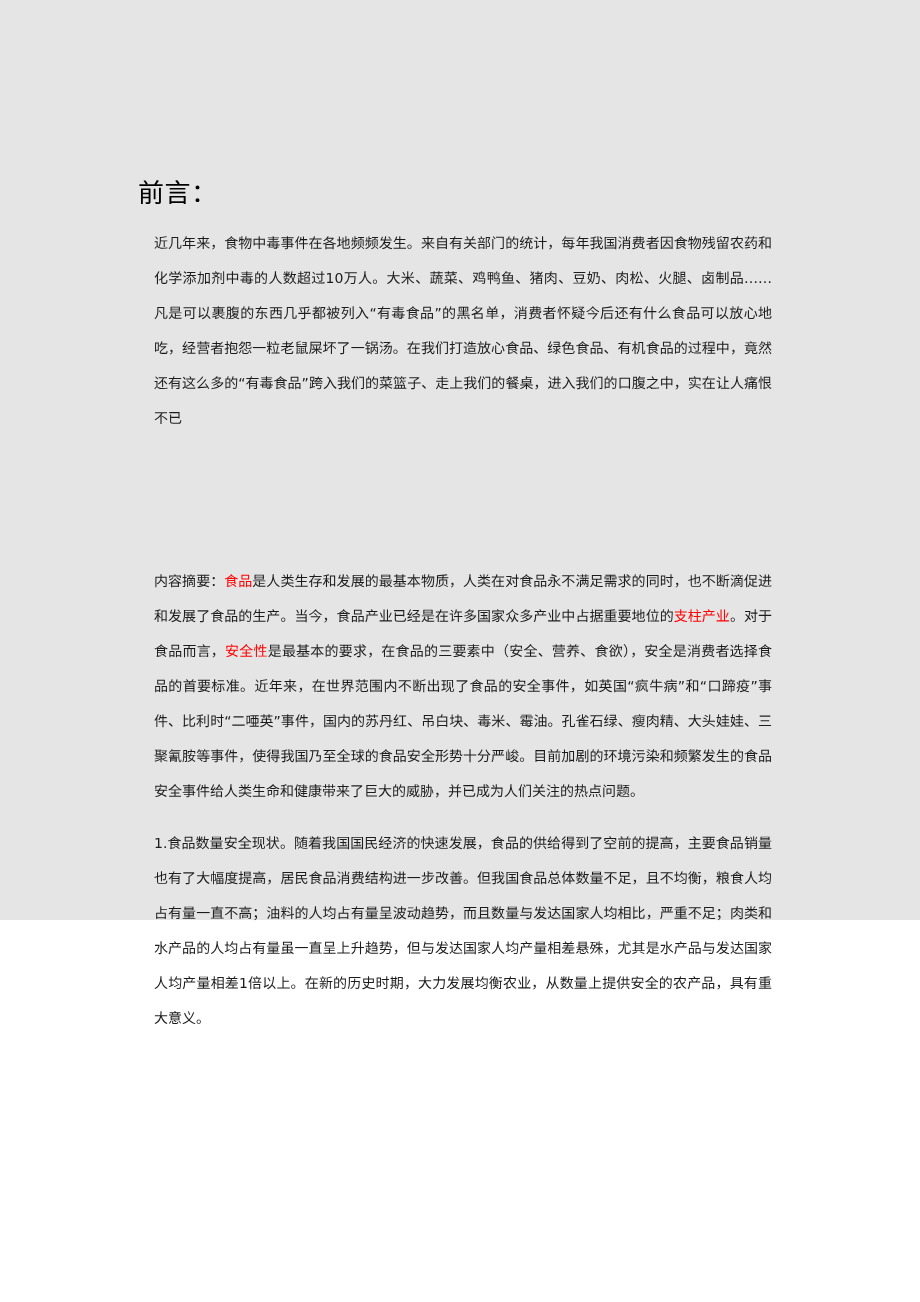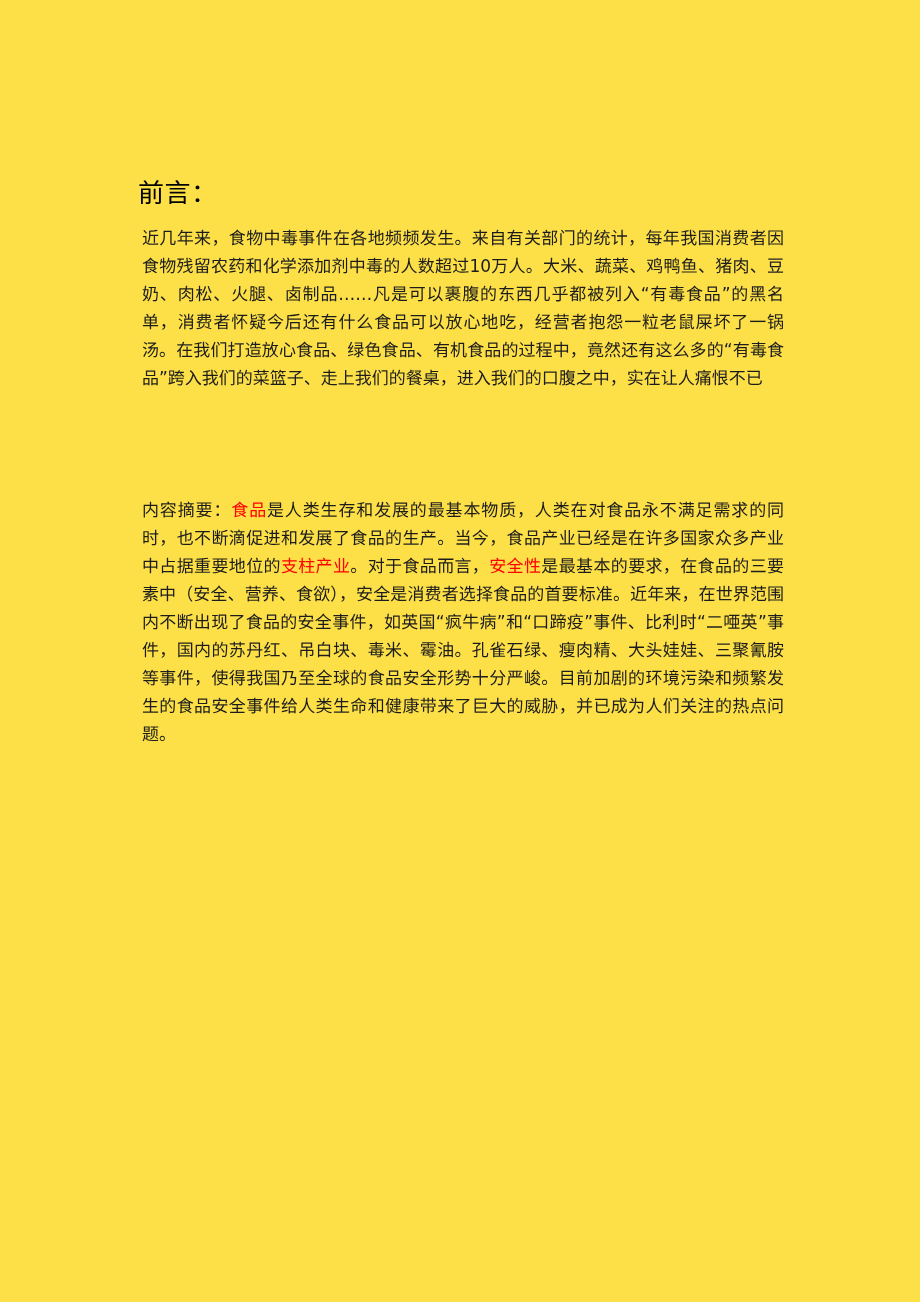--- a/index.html
+++ b/index.html
@@ -13,45 +13,45 @@
     height: 1302px;
     overflow: hidden;
     font-family: "DejaVu Sans", "Liberation Sans", sans-serif;
     color: #1a1a1a;
     -webkit-font-smoothing: antialiased;
   }
 
   .page {
     position: relative;
     width: 920px;
-    height: 1302px;
-    background: #fde047;
+    height: 920px;
+    background: #e5e5e5;
     box-sizing: border-box;
   }
 
   .content {
     position: absolute;
     left: 138px;
     top: 176px;
     width: 650px;
   }
 
   .doc-title {
     font-size: 26px;
     line-height: 34px;
     font-weight: 400;
     color: #000000;
     margin: 0 0 14px 0;
     letter-spacing: 0.5px;
   }
 
   .para {
-    font-size: 17px;
-    line-height: 28px;
-    margin: 4px;
+    font-size: 14px;
+    line-height: 35px;
+    margin: 16px;
     text-align: justify;
     text-justify: inter-ideograph;
     color: #1c1c1c;
     word-break: break-all;
     letter-spacing: 0px;
   }
 
   .para + .para {
     margin-top: 17px;
   }
@@ -71,16 +71,17 @@
   <div class="content">
 
     <h1 class="doc-title">前言：</h1>
 
     <p class="para">近几年来，食物中毒事件在各地频频发生。来自有关部门的统计，每年我国消费者因食物残留农药和化学添加剂中毒的人数超过10万人。大米、蔬菜、鸡鸭鱼、猪肉、豆奶、肉松、火腿、卤制品……凡是可以裹腹的东西几乎都被列入“有毒食品”的黑名单，消费者怀疑今后还有什么食品可以放心地吃，经营者抱怨一粒老鼠屎坏了一锅汤。在我们打造放心食品、绿色食品、有机食品的过程中，竟然还有这么多的“有毒食品”跨入我们的菜篮子、走上我们的餐桌，进入我们的口腹之中，实在让人痛恨不已</p>
 
     <div class="gap-large"></div>
 
     <p class="para" id="abstract-para"><span>内容摘要：</span><span class="hl" style="color: rgb(255, 0, 0);">食品</span><span>是人类生存和发展的最基本物质，人类在对食品永不满足需求的同时，也不断滴促进和发展了食品的生产。当今，食品产业已经是在许多国家众多产业中占据重要地位的</span><span class="hl" style="color: rgb(255, 0, 0);">支柱产业</span><span>。对于食品而言，</span><span class="hl" style="color: rgb(255, 0, 0);">安全性</span><span>是最基本的要求，在食品的三要素中（安全、营养、食欲），安全是消费者选择食品的首要标准。近年来，在世界范围内不断出现了食品的安全事件，如英国“疯牛病”和“口蹄疫”事件、比利时“二唖英”事件，国内的苏丹红、吊白块、毒米、霉油。孔雀石绿、瘦肉精、大头娃娃、三聚氰胺等事件，使得我国乃至全球的食品安全形势十分严峻。目前加剧的环境污染和频繁发生的食品安全事件给人类生命和健康带来了巨大的威胁，并已成为人们关注的热点问题。</span></p>
 
+    <p class="para">1.食品数量安全现状。随着我国国民经济的快速发展，食品的供给得到了空前的提高，主要食品销量也有了大幅度提高，居民食品消费结构进一步改善。但我国食品总体数量不足，且不均衡，粮食人均占有量一直不高；油料的人均占有量呈波动趋势，而且数量与发达国家人均相比，严重不足；肉类和水产品的人均占有量虽一直呈上升趋势，但与发达国家人均产量相差悬殊，尤其是水产品与发达国家人均产量相差1倍以上。在新的历史时期，大力发展均衡农业，从数量上提供安全的农产品，具有重大意义。</p>
 
 
   </div>
 </div>
 
 </body></html>

